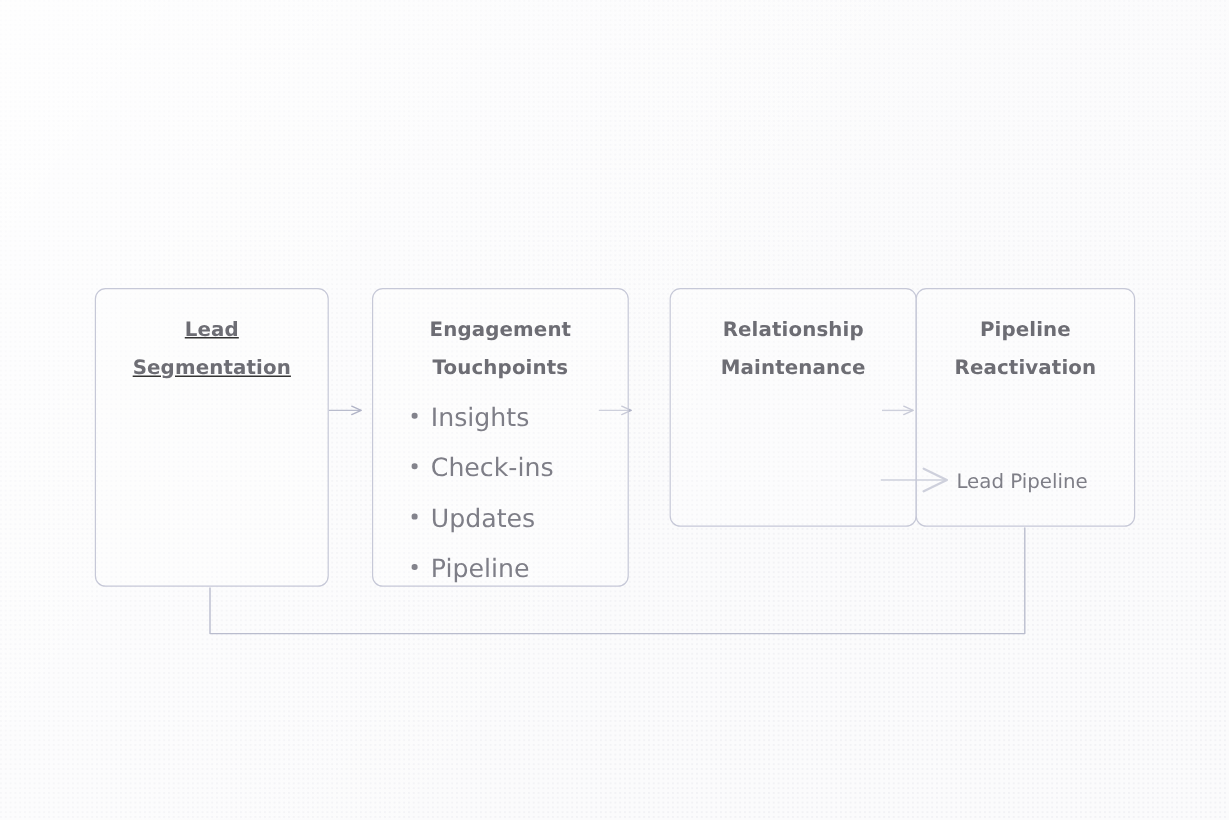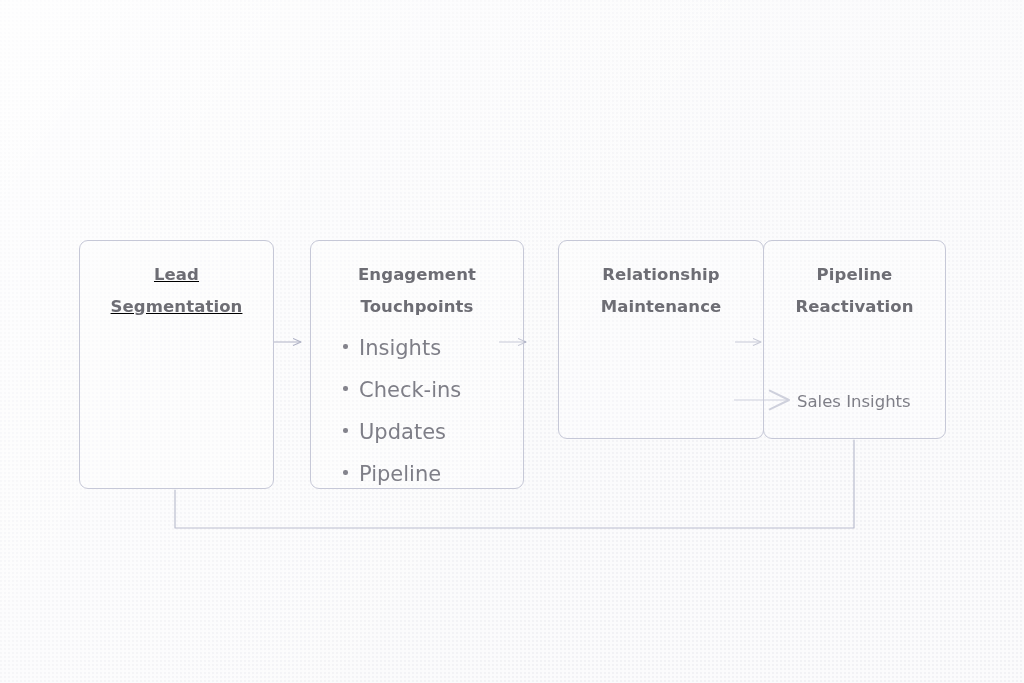--- a/index.html
+++ b/index.html
@@ -150,15 +150,15 @@
   <div class="node" id="node-relationship-maintenance">
     <div class="node-title">Relationship
 Maintenance</div>
   </div>
 
   <div class="node" id="node-pipeline-reactivation">
     <div class="node-title">Pipeline
 Reactivation</div>
   </div>
 
-  <div class="edge-label" id="edge-label-sales-pipeline">Sales Insights</div>
+  <div class="edge-label" id="edge-label-sales-pipeline">Lead Pipeline</div>
 
 </div>
 
 </body></html>

